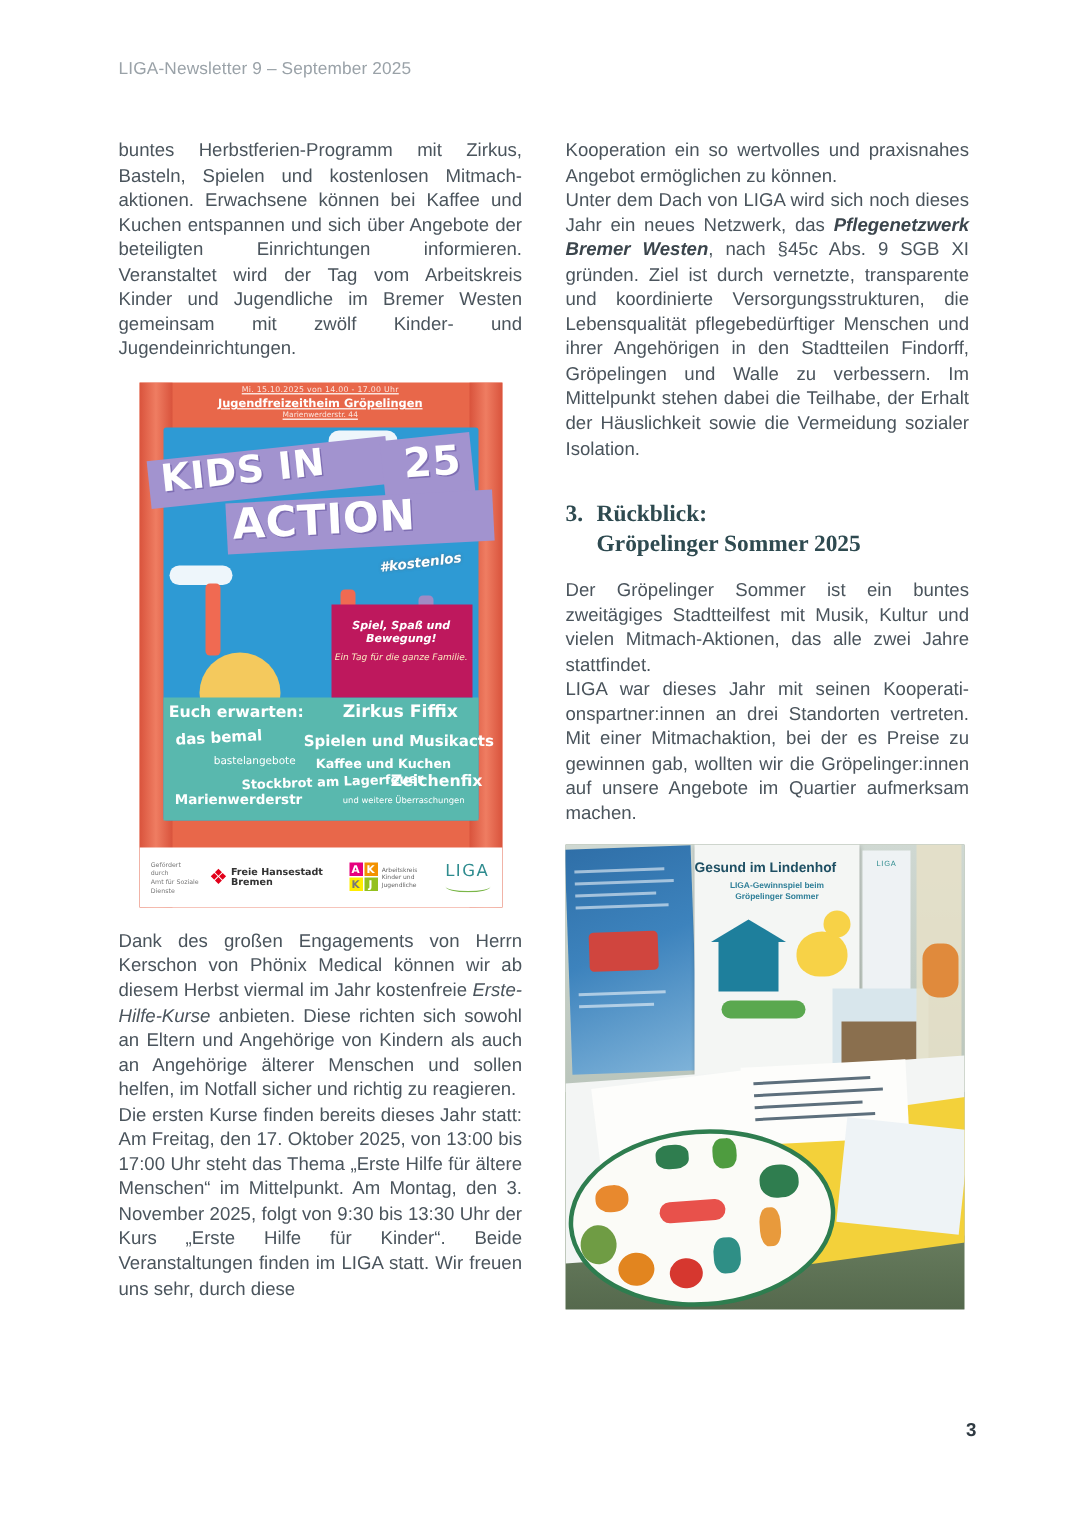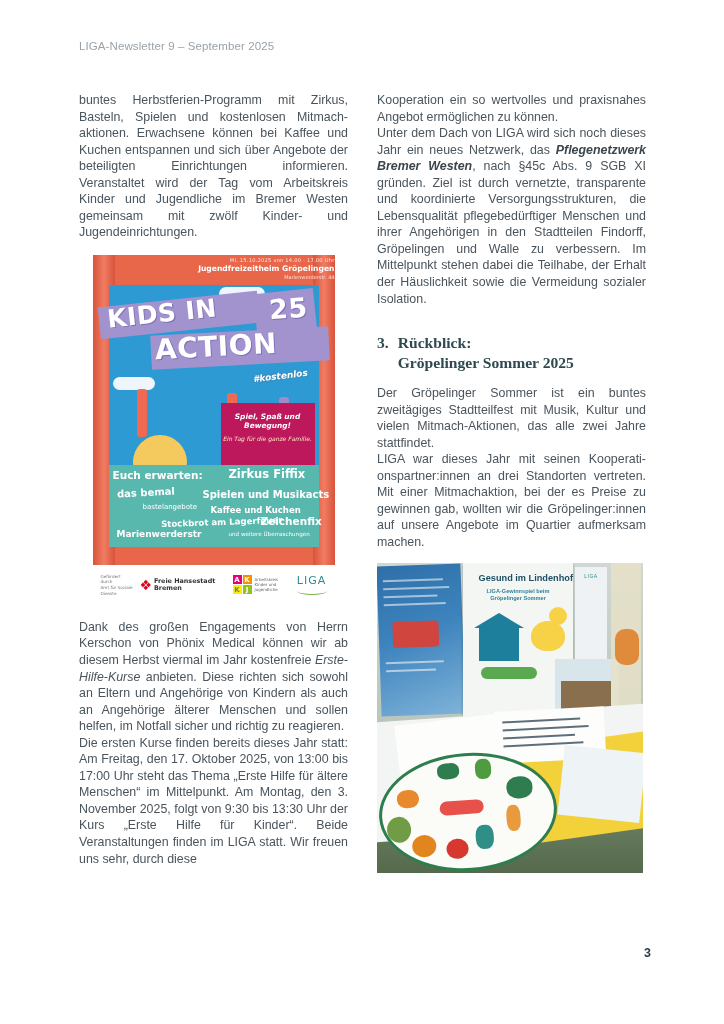--- a/index.html
+++ b/index.html
@@ -76,21 +76,21 @@
     font-family: "DejaVu Sans", sans-serif;
   }
   .poster .curtain-l, .poster .curtain-r {
     position: absolute; top: 0; bottom: 0; width: 22px;
     background: linear-gradient(90deg,#d9533c,#ef7d62,#d9533c);
   }
   .poster .curtain-l { left: 0; }
   .poster .curtain-r { right: 0; }
   .poster .hdr {
     position: absolute; left: 0; right: 0; top: 2px;
-    text-align: right; color: #fbe3dc;
+    text-align: center; color: #fbe3dc; text-decoration: underline;
   }
   .poster .hdr .l1 { font-size: 5.2px; letter-spacing: .2px; }
   .poster .hdr .l2 { font-size: 7.6px; font-weight: bold; margin-top: 1px; color:#fff;}
   .poster .hdr .l3 { font-size: 5px; margin-top: 1px; }
   .poster .sky {
     position: absolute; left: 16px; right: 16px; top: 30px; height: 262px;
     background: #2e9ad4;
     border-radius: 2px;
   }
   .poster .cloud {
@@ -187,21 +187,21 @@
     background: linear-gradient(160deg,#2f6fa8,#3d83bd 45%,#7fb3d9);
     transform: rotate(-2deg);
   }
   .photo .flyer-l .line { position:absolute; left:6px; height:2px; background:rgba(255,255,255,.55); }
   .photo .flyer-l .red { position:absolute; left:14px; top:56px; width:46px; height:26px; background:#d0453e; border-radius:3px;}
   .photo .poster-mid {
     position:absolute; left: 86px; top: 0px; width: 110px; height: 162px;
     background: #f4f6f4; box-shadow: 0 1px 3px rgba(0,0,0,.25);
   }
   .photo .poster-mid .h {
-    font-size: 9.2px; font-weight: bold; color:#1e4f63; text-align:right; margin-top: 10px;
+    font-size: 9.2px; font-weight: bold; color:#1e4f63; text-align:left; margin-top: 10px;
   }
   .photo .poster-mid .s {
     font-size: 5.6px; font-weight: bold; color:#2f7f98; text-align:center; margin-top:5px; line-height:7.5px;
   }
   .photo .house {
     position:absolute; left: 16px; top: 64px; width: 40px; height: 34px; background:#1e7f9c;
   }
   .photo .house:before {
     content:""; position:absolute; left:-5px; top:-14px; width:0;height:0;
     border-left:25px solid transparent;border-right:25px solid transparent;border-bottom:15px solid #1e7f9c;

